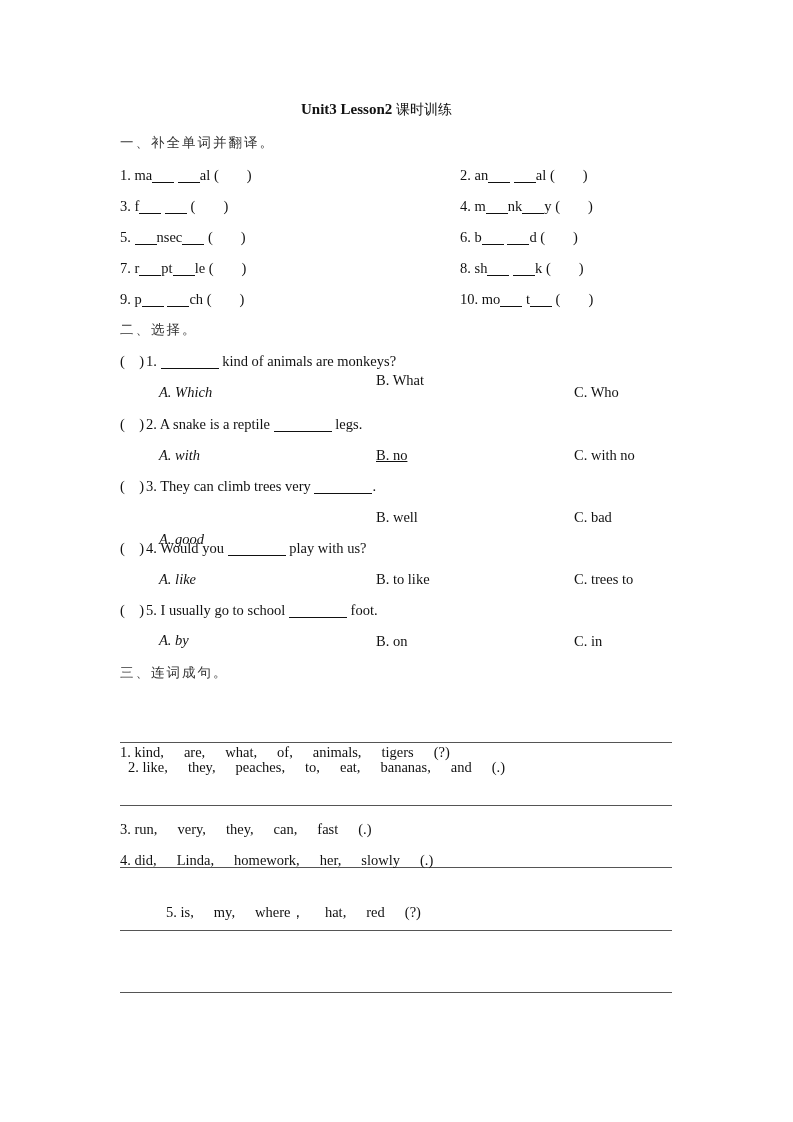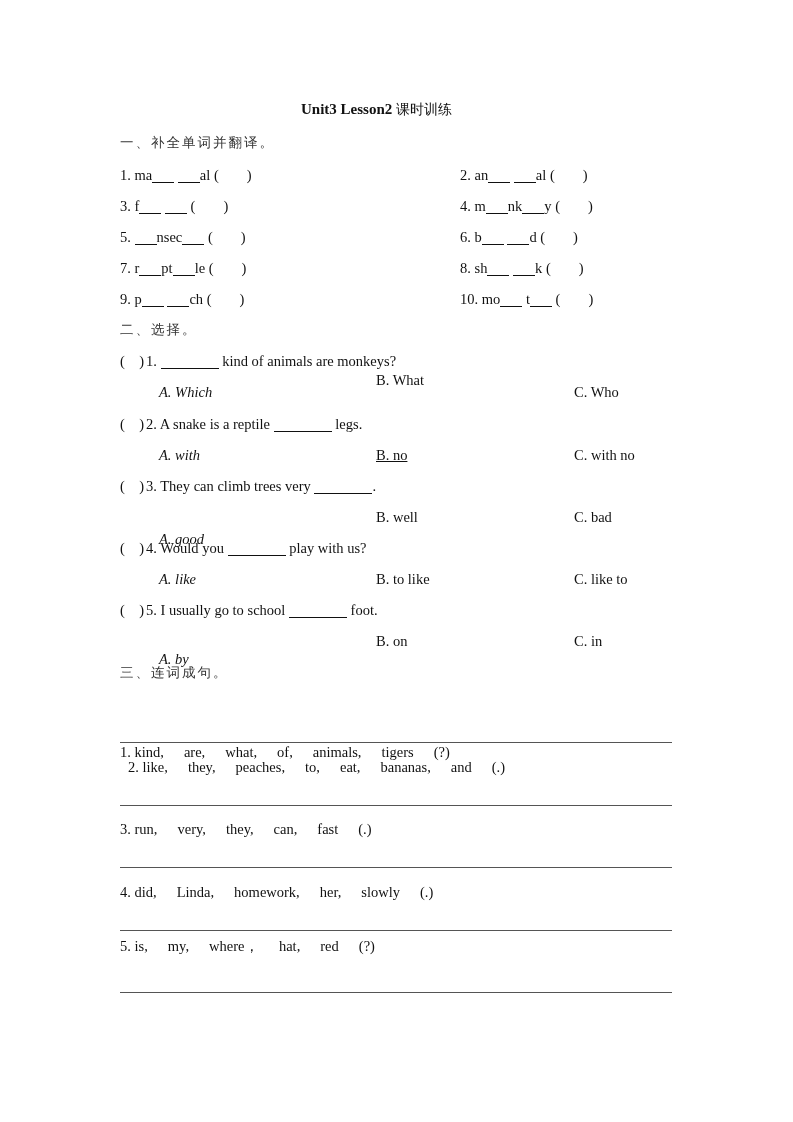--- a/index.html
+++ b/index.html
@@ -62,32 +62,32 @@
     <div class="opt optA" style="top: 447px;">A. with</div>
     <div class="opt optB" style="top: 447px; text-decoration: underline;">B. no</div>
     <div class="opt optC" style="top: 447px;">C. with no</div>
     <div class="line" style="top: 478px;"><span class="bracket">(    )</span><span>3.</span> <span>They can climb trees very</span> <span class="blank b8"></span><span>.</span></div>
     <div class="opt optA" style="top: 531px;">A. good</div>
     <div class="opt optB" style="top: 509px;">B. well</div>
     <div class="opt optC" style="top: 509px;">C. bad</div>
     <div class="line" style="top: 540px;"><span class="bracket">(    )</span><span>4.</span> <span>Would you</span> <span class="blank b8"></span> <span>play with us?</span></div>
     <div class="opt optA" style="top: 571px;">A. like</div>
     <div class="opt optB" style="top: 571px;">B. to like</div>
-    <div class="opt optC" style="top: 571px;">C. like to</div>
+    <div class="opt optC" style="top: 571px;">C. trees to</div>
     <div class="line" style="top: 602px;"><span class="bracket">(    )</span><span>5.</span> <span>I usually go to school</span> <span class="blank b8"></span> <span>foot.</span></div>
-    <div class="opt optA" style="top: 651px;">A. by</div>
+    <div class="opt optA" style="top: 632px;">A. by</div>
     <div class="opt optB" style="top: 633px;">B. on</div>
     <div class="opt optC" style="top: 633px;">C. in</div>
   </div>
 
 <div class="line section-head" style="top:664px">三、连词成句。</div>
 <div id="s3">
     <div class="line words" style="top: 696px; margin-top: 48px;"><span>1.</span> <span class="w">kind,</span><span class="w">are,</span><span class="w">what,</span><span class="w">of,</span><span class="w">animals,</span><span class="w">tigers</span><span class="w">(?)</span></div>
     <div class="answer-line" style="top: 742px;"></div>
     <div class="line words" style="top: 759px; margin-left: 8px;"><span>2.</span> <span class="w">like,</span><span class="w">they,</span><span class="w">peaches,</span><span class="w">to,</span><span class="w">eat,</span><span class="w">bananas,</span><span class="w">and</span><span class="w">(.)</span></div>
     <div class="answer-line" style="top: 805px;"></div>
     <div class="line words" style="top: 821px;"><span>3.</span> <span class="w">run,</span><span class="w">very,</span><span class="w">they,</span><span class="w">can,</span><span class="w">fast</span><span class="w">(.)</span></div>
     <div class="answer-line" style="top: 867px;"></div>
-    <div class="line words" style="top: 884px;"><span>4.</span> <span class="w">did,</span><span class="w">Linda,</span><span class="w">homework,</span><span class="w">her,</span><span class="w">slowly</span><span class="w">(.)</span></div>
+    <div class="line words" style="top: 852px;"><span>4.</span> <span class="w">did,</span><span class="w">Linda,</span><span class="w">homework,</span><span class="w">her,</span><span class="w">slowly</span><span class="w">(.)</span></div>
     <div class="answer-line" style="top: 930px;"></div>
-    <div class="line words" style="top: 937px;"><span>5.</span> <span class="w">is,</span><span class="w">my,</span><span class="w">where，</span><span class="w">hat,</span><span class="w">red</span><span class="w">(?)</span></div>
+    <div class="line words" style="top: 903px; margin-left: 46px;"><span>5.</span> <span class="w">is,</span><span class="w">my,</span><span class="w">where，</span><span class="w">hat,</span><span class="w">red</span><span class="w">(?)</span></div>
     <div class="answer-line" style="top: 992px;"></div>
   </div>
 
 </body></html>

